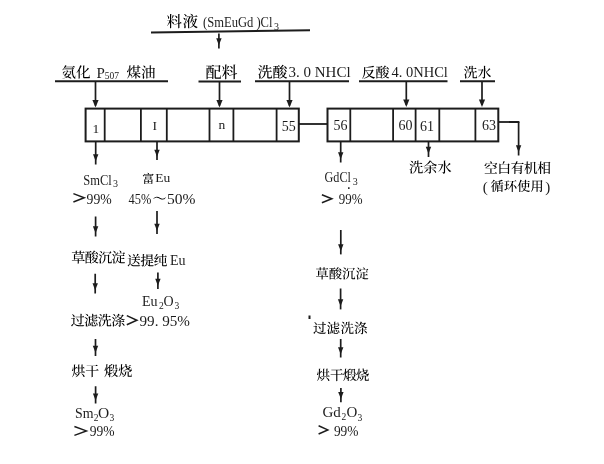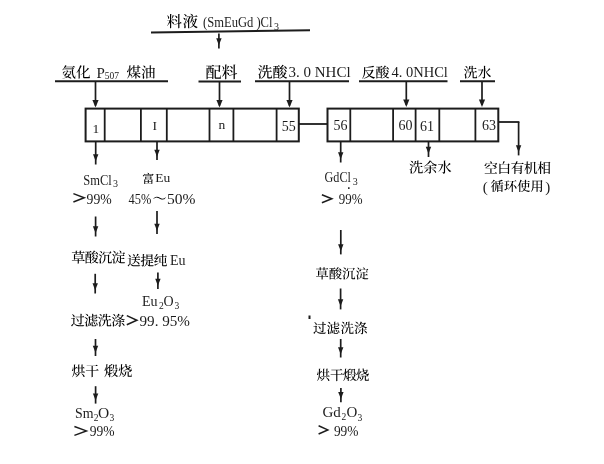--- a/index.html
+++ b/index.html
@@ -1,14 +1,14 @@
 <!DOCTYPE html>
 <html><head><meta charset="utf-8"><style>
 html,body{margin:0;padding:0;background:#ffffff;}
-#c{position:relative;width:604px;height:464px;background:#ffffff;overflow:hidden;}
+#c{position:relative;width:604px;height:464px;background:#ffffff;overflow:hidden;border-radius:22px;}
 text{font-family:"Liberation Serif",serif;fill:#1c1c1c;}
 </style></head><body>
 <div id="c">
 <svg width="604" height="464" viewBox="0 0 604 464">
 <defs>
 <path id="g6599" d="M754 839 868 827Q867 817 859 809Q852 802 833 799V-50Q833 -56 823 -63Q813 -70 799 -75Q784 -81 769 -81H754ZM35 459H364L411 519Q411 519 426 507Q441 495 461 478Q481 462 498 446Q495 431 471 431H43ZM202 459H288V443Q256 332 195 238Q133 145 45 72L33 86Q75 136 107 198Q139 259 163 326Q187 392 202 459ZM391 759 498 725Q495 717 486 711Q477 705 461 704Q437 659 408 611Q378 563 351 526L334 534Q343 563 353 601Q363 639 373 680Q382 721 391 759ZM227 839 338 827Q337 817 329 809Q322 802 302 799V-52Q302 -57 293 -64Q284 -71 270 -76Q256 -81 242 -81H227ZM302 367Q363 352 400 330Q437 308 455 284Q473 260 476 239Q479 218 470 203Q462 189 446 186Q430 183 410 196Q404 225 385 255Q365 285 341 312Q317 340 293 359ZM61 755Q106 725 132 694Q158 663 167 634Q177 606 174 584Q172 562 161 550Q150 537 135 537Q119 538 103 553Q103 585 95 621Q86 656 74 690Q61 724 48 750ZM505 513Q566 503 604 484Q643 465 662 443Q681 422 685 401Q689 380 681 366Q673 351 657 347Q641 343 621 356Q612 382 592 410Q572 438 546 462Q521 487 495 504ZM528 748Q588 735 624 714Q661 694 678 671Q696 649 699 628Q702 608 693 594Q685 580 669 577Q653 573 633 586Q626 613 607 642Q589 670 565 696Q541 722 518 740ZM459 168 852 253 891 330Q891 330 906 319Q922 309 943 295Q965 281 982 267Q982 259 976 254Q970 248 961 246L473 143Z"></path>
 <path id="g6DB2" d="M92 209Q101 209 106 211Q110 214 118 229Q124 240 129 250Q134 259 143 279Q152 299 170 340Q187 380 217 448Q248 517 296 627L314 623Q303 589 289 546Q275 503 260 458Q245 412 231 371Q218 329 208 299Q198 268 194 254Q188 232 184 210Q180 187 180 169Q181 145 189 121Q196 96 204 66Q211 36 209 -6Q208 -39 191 -59Q174 -79 146 -79Q132 -79 122 -66Q112 -53 109 -28Q117 24 118 67Q119 109 114 137Q109 166 97 173Q87 180 75 183Q64 186 48 187V209Q48 209 56 209Q65 209 76 209Q87 209 92 209ZM41 601Q96 594 129 578Q162 561 178 541Q193 522 194 503Q196 485 186 472Q176 459 160 457Q143 454 123 467Q115 502 87 536Q60 571 32 593ZM97 835Q155 827 191 810Q227 793 244 772Q261 752 263 732Q265 712 256 699Q246 685 229 682Q213 679 192 692Q185 716 168 741Q151 766 130 789Q109 811 88 826ZM518 849Q573 842 607 826Q640 809 655 789Q670 769 671 750Q672 731 662 717Q652 704 635 702Q618 699 598 712Q591 747 565 783Q538 820 509 841ZM720 619Q717 612 709 607Q701 602 682 602Q664 547 636 480Q607 414 568 348Q528 283 478 230L467 241Q493 285 516 338Q538 391 555 446Q573 502 586 555Q598 609 606 653ZM537 614Q533 606 525 602Q517 598 497 600Q472 546 433 480Q394 414 345 349Q296 285 238 232L226 243Q260 287 291 341Q321 394 347 450Q373 506 393 559Q414 612 427 657ZM462 458Q457 445 432 440V-59Q431 -61 422 -67Q413 -73 400 -77Q387 -82 372 -82H358V415L406 479ZM594 438Q617 328 660 241Q704 153 780 91Q856 29 974 -4L972 -14Q948 -20 932 -37Q916 -53 910 -82Q802 -39 737 33Q672 105 636 201Q601 298 580 415ZM868 521V492H607L616 521ZM630 459Q683 439 709 414Q736 389 743 367Q749 345 742 329Q736 314 720 310Q704 306 687 320Q681 353 660 390Q640 428 618 452ZM815 521 861 567 941 495Q936 487 927 485Q918 482 901 480Q881 390 849 307Q817 224 766 151Q715 78 640 18Q564 -41 458 -84L448 -70Q566 -6 642 85Q719 175 763 286Q807 398 825 521ZM873 766Q873 766 883 758Q892 751 908 738Q923 726 940 712Q956 698 970 685Q966 669 943 669H291L283 698H821Z"></path>
 <path id="g6C28" d="M374 817Q372 809 364 806Q357 803 337 803Q308 747 265 690Q221 633 167 584Q114 535 54 501L42 512Q87 550 128 605Q168 660 200 722Q231 784 250 843ZM844 802Q844 802 854 795Q863 788 879 776Q894 764 911 750Q928 737 943 723Q939 707 915 707H226L240 736H789ZM772 703Q772 703 781 696Q791 689 805 678Q820 666 836 653Q852 640 866 627Q862 611 839 611H250L242 641H721ZM757 542V512H151L142 542ZM704 542 747 589 834 517Q825 506 794 501Q793 438 796 368Q800 297 812 231Q824 165 845 113Q865 62 896 37Q903 30 907 31Q911 32 915 41Q924 63 932 88Q940 113 946 138L958 136L946 -1Q978 -52 959 -71Q947 -83 928 -82Q909 -80 890 -68Q870 -57 854 -41Q811 -4 784 58Q757 120 742 198Q727 277 721 365Q715 453 714 542ZM341 504Q385 500 410 490Q435 479 444 464Q454 450 452 436Q450 423 439 413Q429 404 413 403Q398 402 381 414Q378 437 363 460Q349 483 332 497ZM200 117Q329 102 417 82Q505 62 560 40Q614 19 641 -1Q668 -20 674 -36Q679 -52 670 -62Q661 -73 644 -74Q626 -76 607 -67Q541 -22 429 22Q316 65 172 100ZM172 100Q191 123 216 159Q240 195 264 234Q288 274 308 309Q328 345 338 368L441 332Q437 324 426 319Q415 314 388 319L407 331Q392 304 366 261Q340 218 310 173Q280 128 255 93ZM578 232Q556 159 519 106Q482 52 423 16Q364 -21 277 -43Q190 -66 70 -78L66 -61Q197 -37 285 1Q374 38 426 98Q477 158 498 248H578ZM580 403 622 445 699 371Q693 366 684 365Q676 363 661 362Q645 345 619 324Q593 303 571 290L559 297Q566 318 576 350Q586 382 591 403ZM191 448Q209 388 197 348Q184 307 160 290Q149 284 136 282Q122 279 110 284Q98 289 93 301Q87 318 95 332Q104 347 120 356Q139 366 157 393Q174 420 174 448ZM622 403V373H174V403ZM618 305Q618 305 632 293Q646 282 665 266Q685 250 702 235Q698 219 675 219H98L90 248H573Z"></path>
 <path id="g5316" d="M488 824 604 811Q603 801 594 793Q586 786 568 783V64Q568 43 579 34Q591 26 627 26H741Q779 26 807 26Q834 27 847 28Q857 30 863 33Q869 36 873 43Q881 56 891 97Q902 138 913 189H926L929 38Q951 30 958 22Q965 13 965 1Q965 -19 947 -30Q928 -42 879 -47Q830 -52 737 -52H616Q568 -52 539 -44Q511 -36 500 -15Q488 6 488 43ZM815 668 915 592Q909 585 900 584Q890 582 873 589Q827 535 765 477Q703 419 628 362Q553 305 469 255Q384 204 292 165L283 177Q364 224 442 284Q520 344 590 410Q660 476 718 542Q775 608 815 668ZM179 525 212 569 290 539Q287 532 280 527Q272 523 259 520V-59Q258 -61 248 -67Q238 -72 224 -76Q209 -80 194 -80H179ZM286 839 411 797Q407 788 398 783Q389 777 371 778Q329 678 277 590Q224 502 163 431Q102 359 34 305L21 314Q72 376 121 460Q170 544 214 641Q257 738 286 839Z"></path>
 <path id="g7164" d="M716 382Q715 374 708 368Q702 362 686 360V-57Q686 -61 677 -67Q667 -73 653 -77Q639 -82 626 -82H610V393ZM869 831Q868 821 860 813Q851 806 832 804V386Q832 382 823 376Q814 371 800 367Q787 362 772 362H758V842ZM581 830Q579 820 571 812Q563 805 544 803V368Q544 364 535 359Q526 353 512 349Q499 345 484 345H470V841ZM688 274Q718 222 766 177Q814 131 870 97Q926 62 979 42L977 31Q954 27 936 9Q919 -8 911 -37Q862 -6 817 40Q772 86 736 143Q699 200 674 266ZM667 260Q615 161 523 83Q432 5 314 -48L304 -34Q366 6 418 55Q471 105 512 161Q554 218 581 276H667ZM795 438V409H508V438ZM795 573V544H510V573ZM879 336Q879 336 887 329Q896 322 909 311Q923 300 937 287Q952 274 964 262Q960 246 938 246H362L354 276H832ZM895 762Q895 762 908 751Q921 740 938 724Q955 708 969 693Q965 677 943 677H376L368 707H855ZM124 618Q139 562 142 515Q144 468 135 433Q125 399 102 379Q83 363 66 364Q49 364 39 376Q30 387 33 405Q36 423 57 442Q74 458 92 505Q110 552 108 618ZM434 595Q431 589 421 585Q412 580 398 584Q383 568 359 545Q336 523 309 499Q281 475 255 455L244 462Q262 491 281 526Q300 561 316 595Q333 629 342 651ZM228 279Q283 254 315 225Q348 196 362 168Q376 140 376 117Q377 93 367 80Q356 66 340 64Q324 62 306 78Q305 110 291 146Q277 182 257 215Q238 248 216 273ZM302 821Q300 810 292 803Q283 796 266 794Q265 663 265 552Q264 441 256 348Q248 254 225 177Q203 100 159 38Q116 -24 43 -74L30 -58Q98 9 132 94Q166 179 177 287Q189 395 189 531Q189 666 189 833Z"></path>

